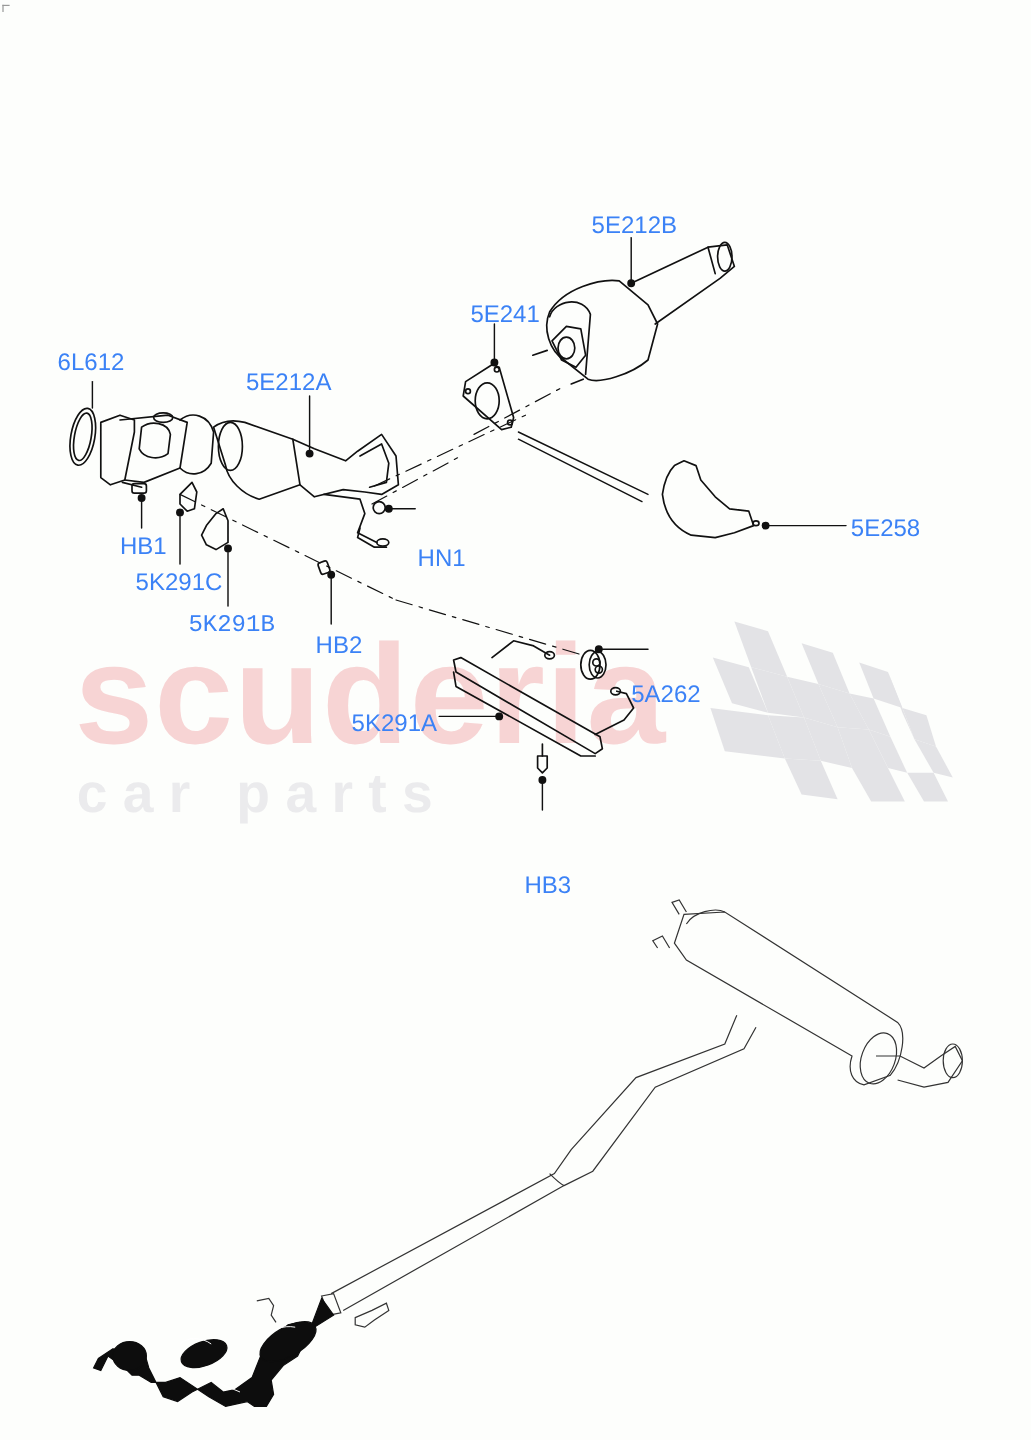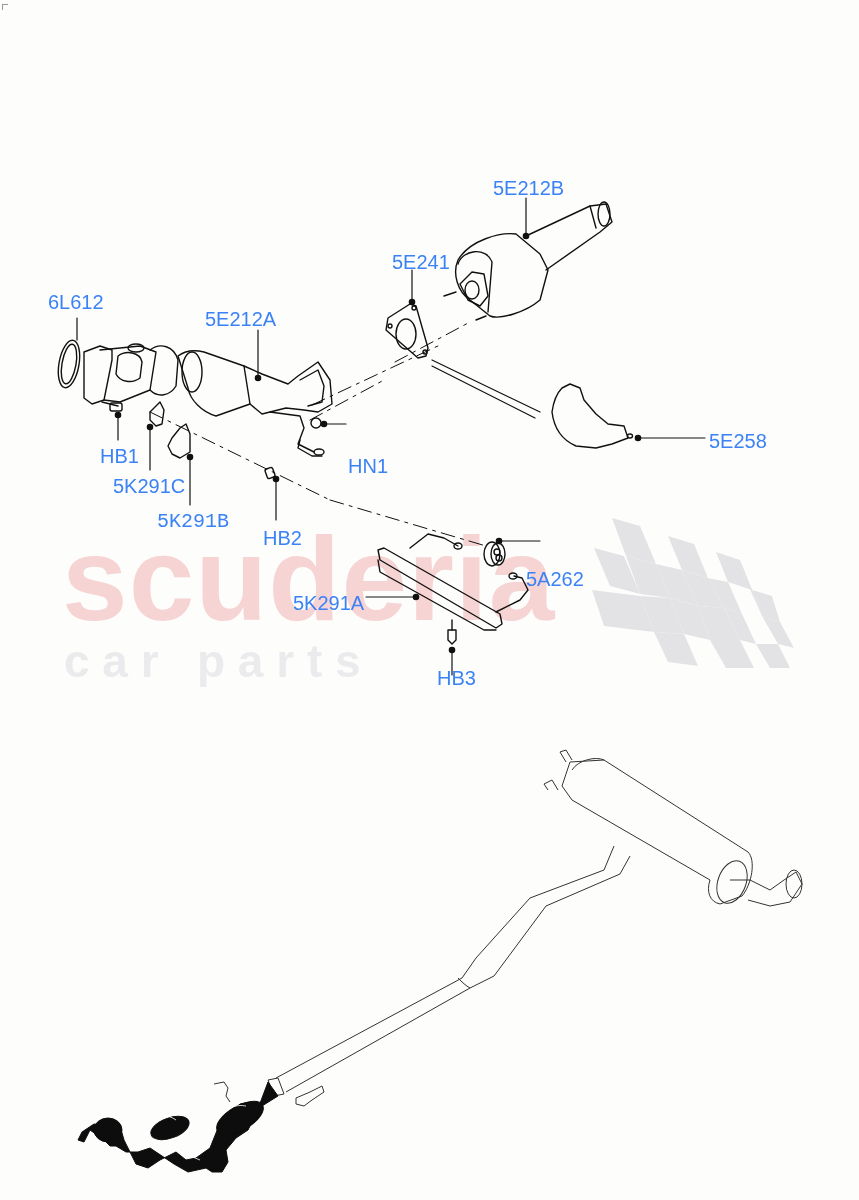--- a/index.html
+++ b/index.html
@@ -240,13 +240,13 @@
 <div class="callout" style="left:493px; top:178px;">5E212B</div>
 <div class="callout" style="left:392px; top:252px;">5E241</div>
 <div class="callout" style="left:709px; top:431px;">5E258</div>
 <div class="callout" style="left:348px; top:421px;margin-top:35px;">HN1</div>
 <div class="callout" style="left:100px; top:446px;">HB1</div>
 <div class="callout" style="left:113px; top:476px;">5K291C</div>
 <div class="callout" style="left:157px; top:512px;font-family:Liberation Mono, monospace;">5K291B</div>
 <div class="callout" style="left:263px; top:528px;">HB2</div>
 <div class="callout" style="left:526px; top:538px;margin-top:31px;">5A262</div>
 <div class="callout" style="left:293px; top:593px;">5K291A</div>
-<div class="callout" style="left:437px; top:668px;">HB3</div>
+<div class="callout" style="left:437px; top:728px;">HB3</div>
 
 </body></html>

